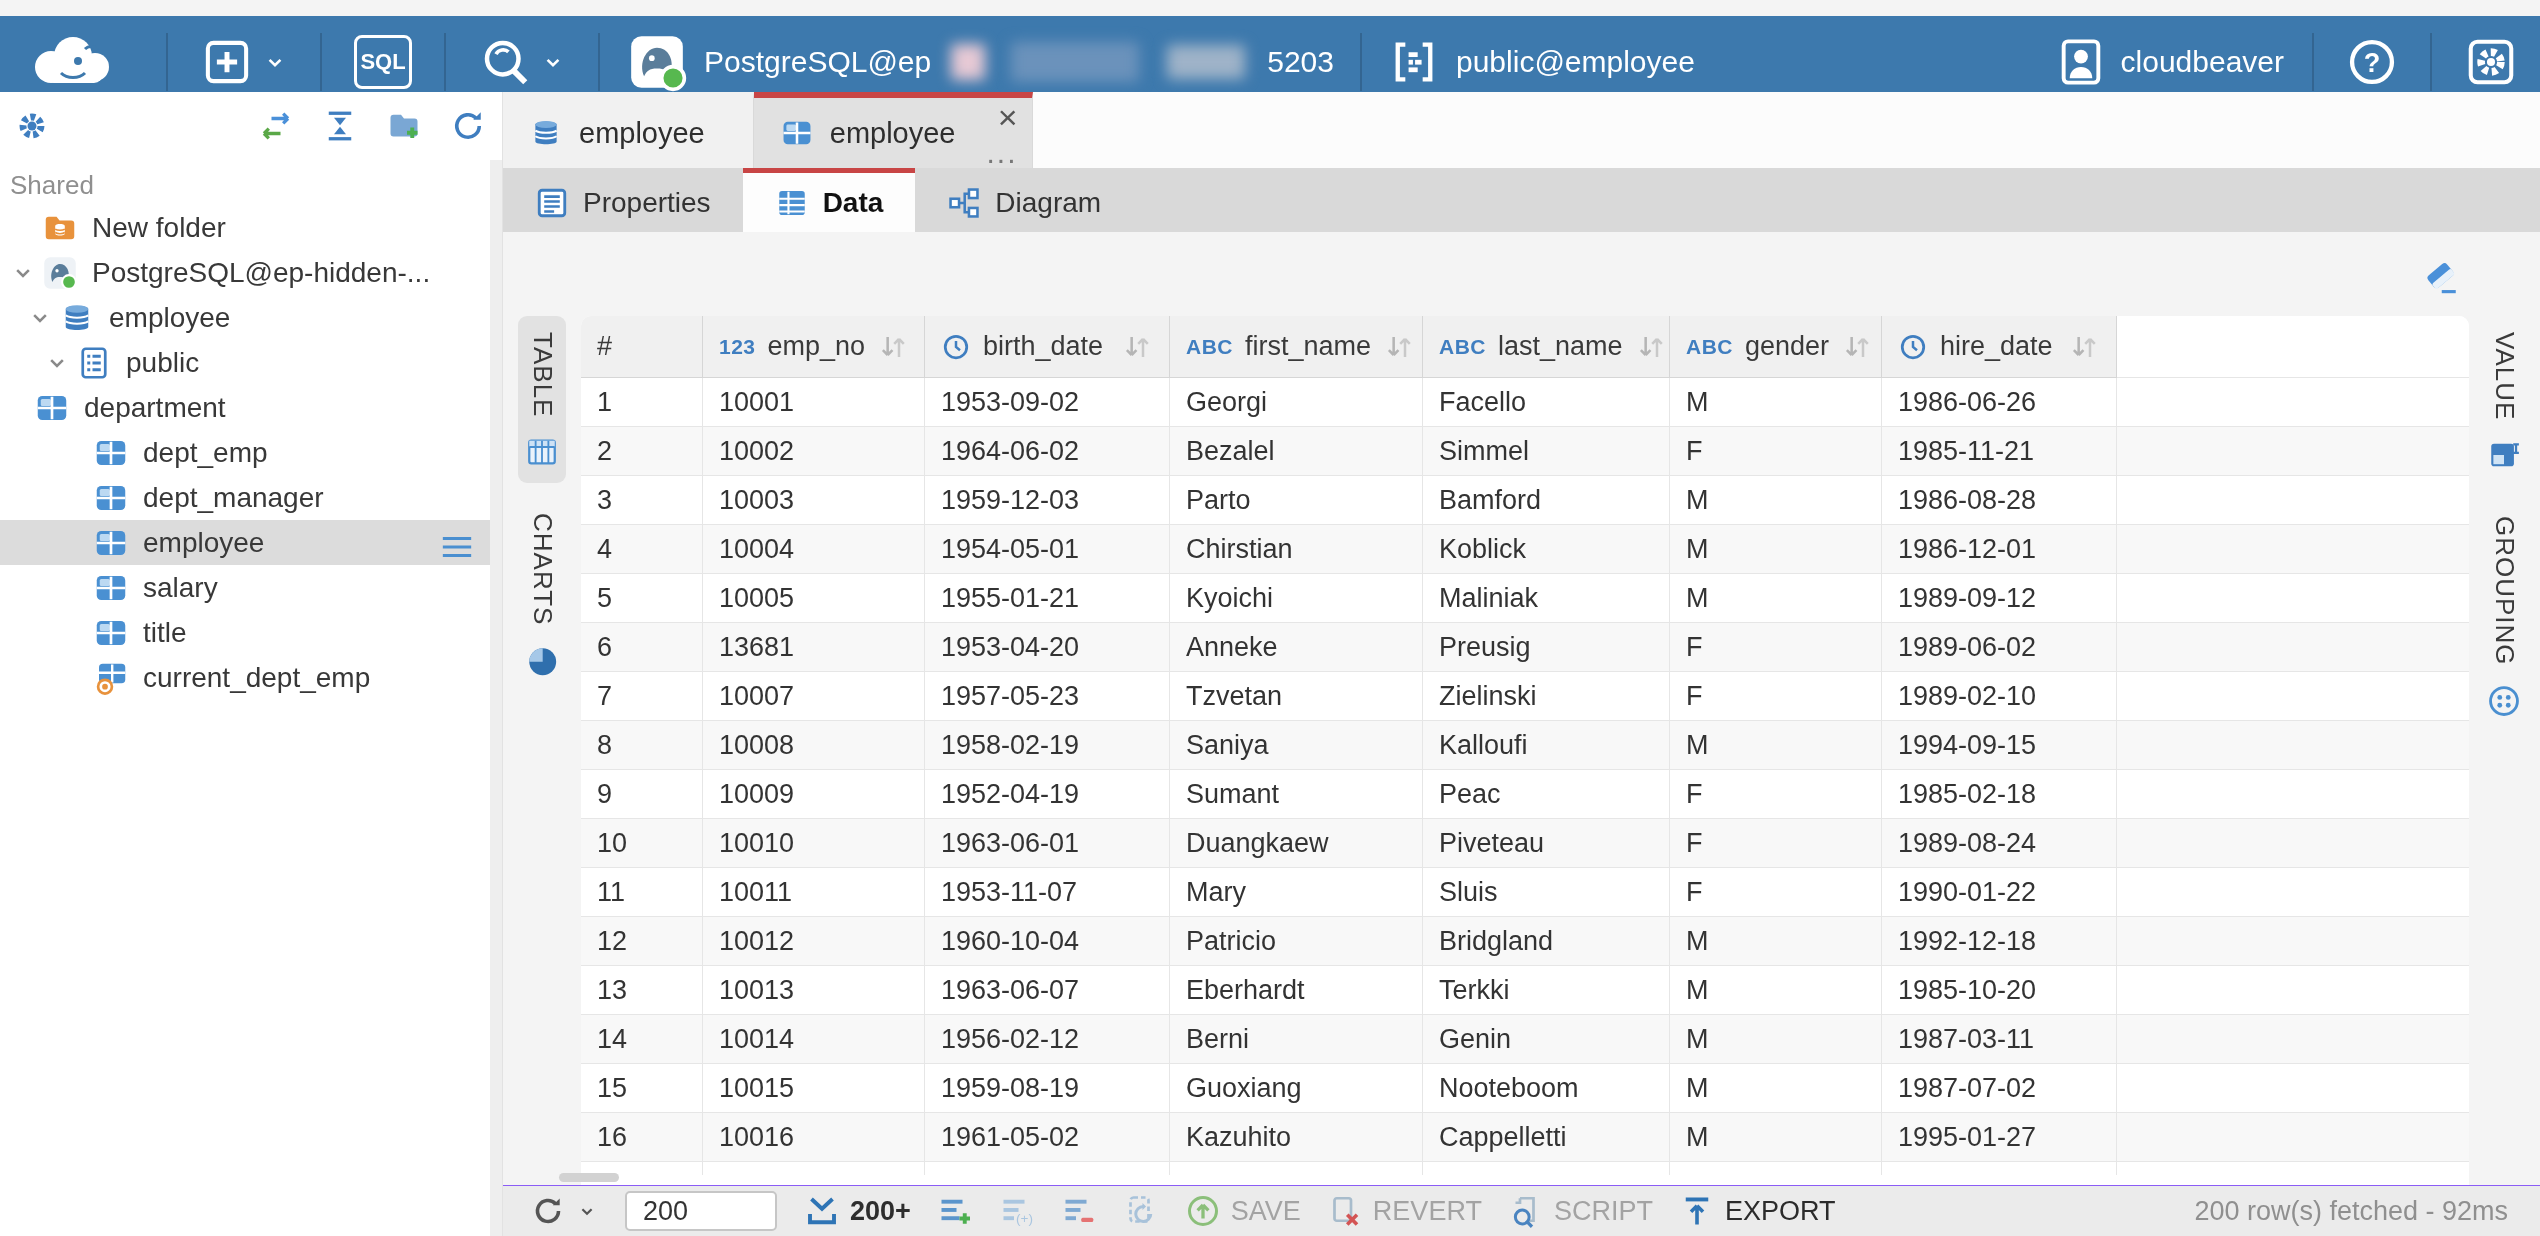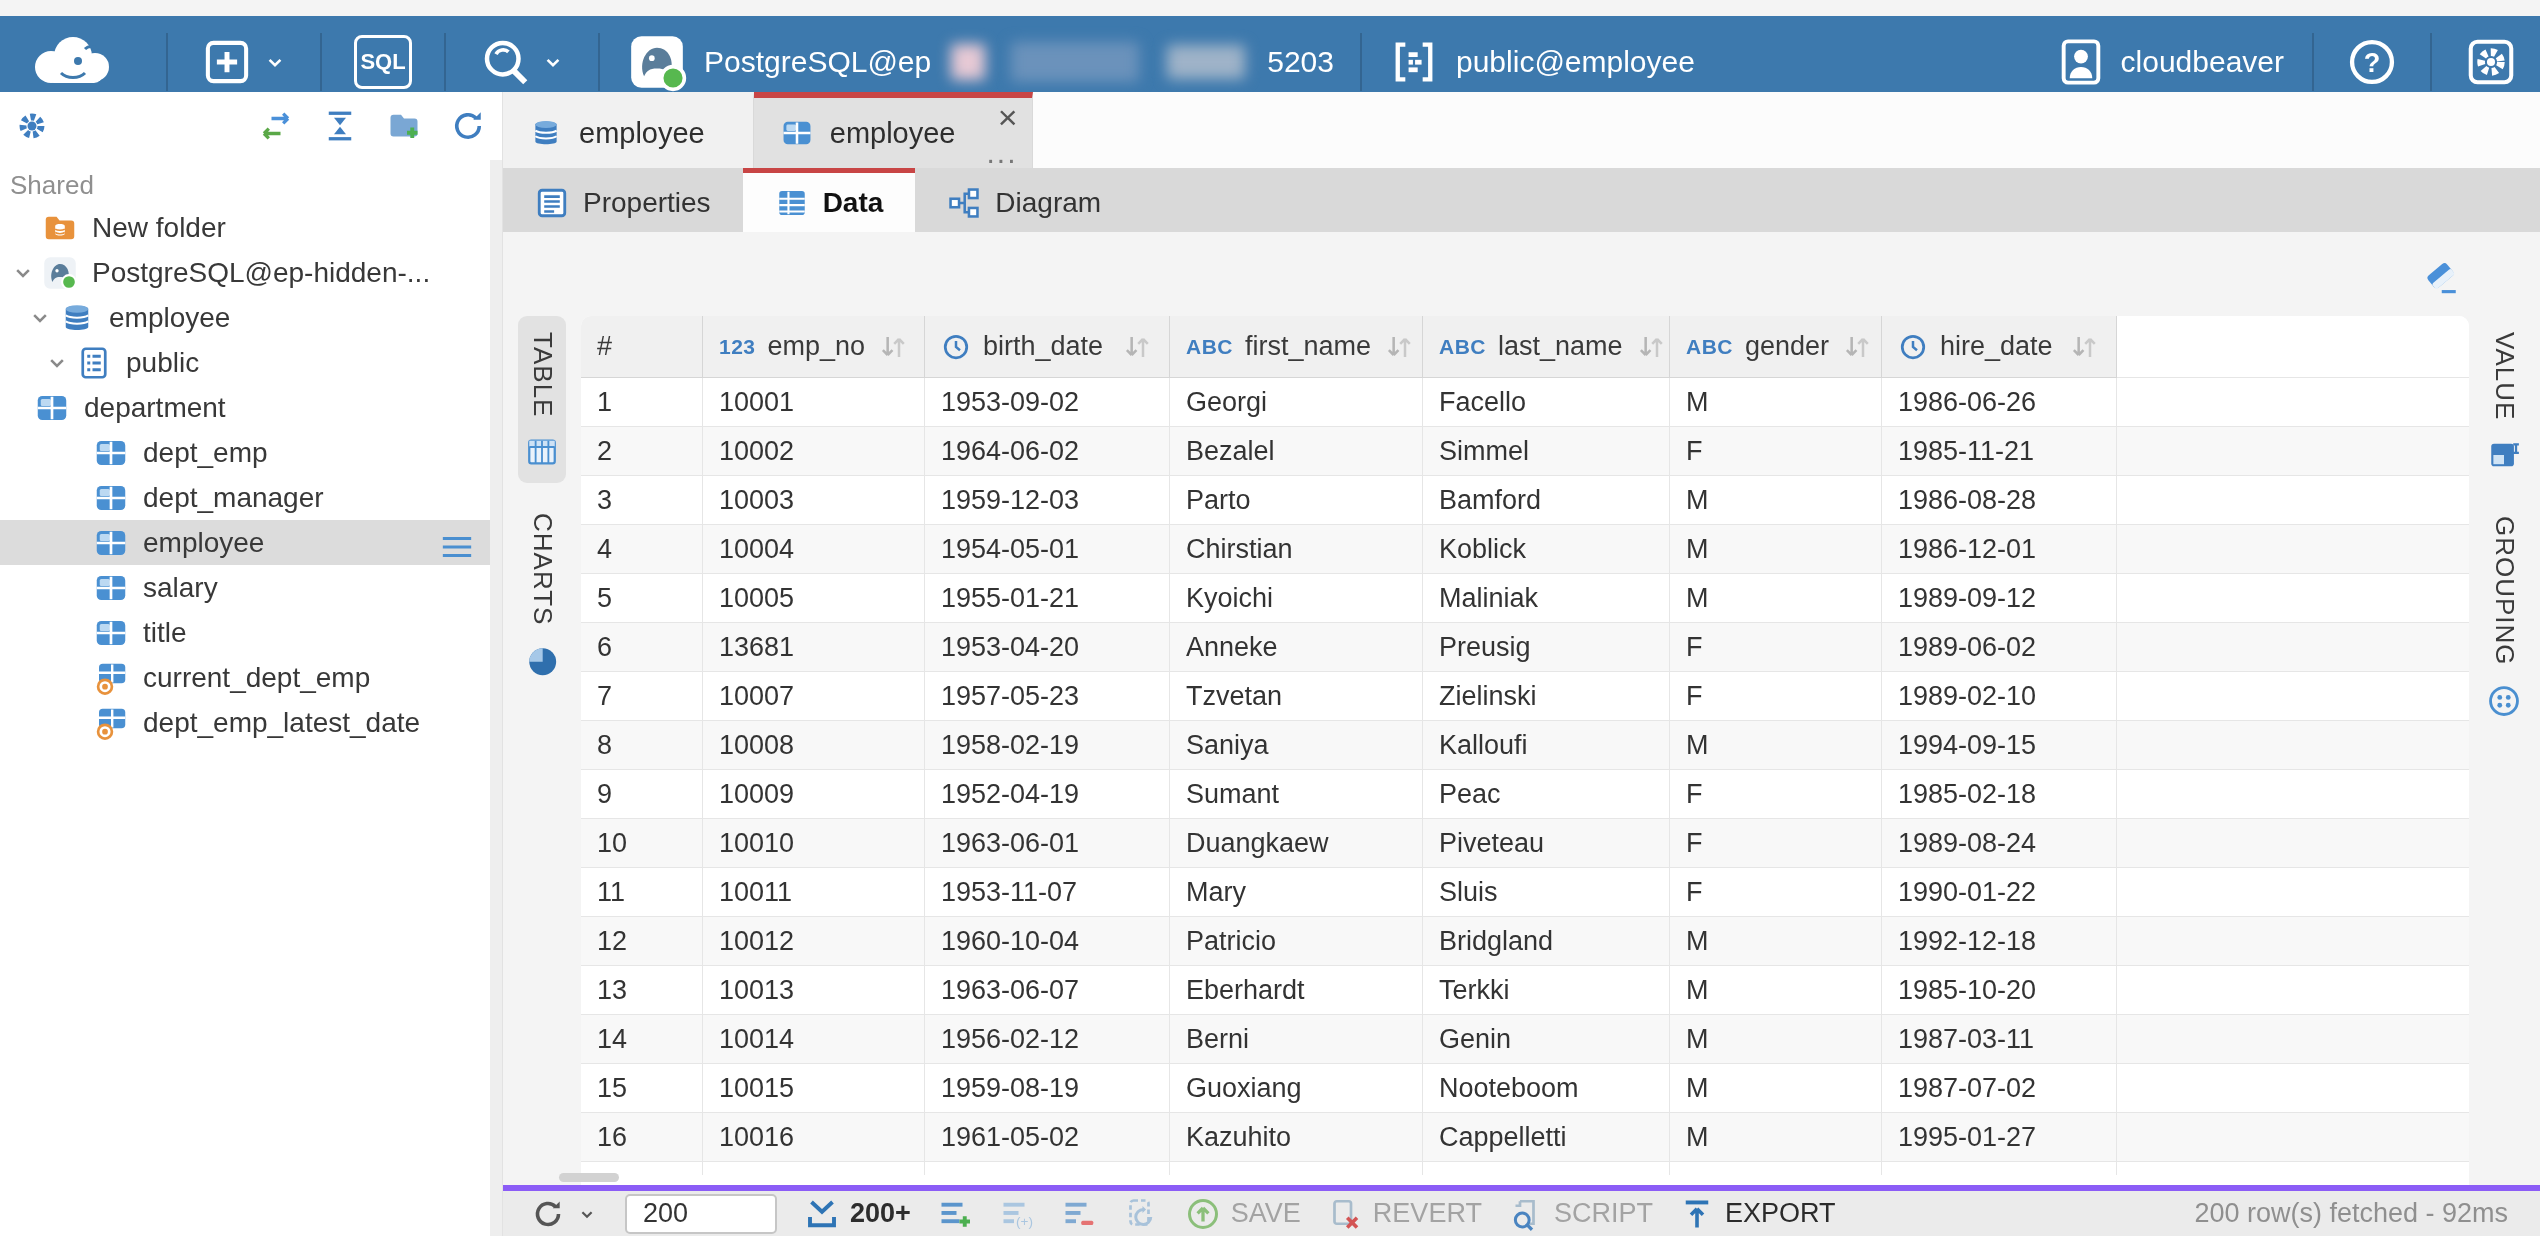--- a/index.html
+++ b/index.html
@@ -94,21 +94,21 @@
   .grow:nth-child(even) { background:#f8f8f8; }
   .g-cell { border-right:1px solid #e6e6e6; padding:0 16px; display:flex; align-items:center;
     font-size:27px; color:#333; flex:none; overflow:hidden; white-space:nowrap; }
   .g-fill { flex:1; }
   .sliver { display:flex; height:13px; background:#fff; }
   .sliver .g-cell { border-right:1px solid #e6e6e6; height:13px; }
   .hthumb { position:absolute; left:56px; bottom:54px; width:60px; height:9px; background:#d2d2d2; border-radius:5px; }
 
   
   .statusbar { position:absolute; left:0; right:0; bottom:0; height:51px; background:#ebebeb;
-    border-top:6px solid #8b5cf6; display:flex; align-items:center; padding:0 14px; font-size:27px; }
+    border-top:1px solid #8b5cf6; display:flex; align-items:center; padding:0 14px; font-size:27px; }
   .sb-btn { display:flex; align-items:center; gap:10px; padding:0 13px; color:#2d2d2d; cursor:pointer; flex:none; }
   .sb-btn.disabled { color:#a3a3a3; cursor:default; }
   .sb-ic { width:36px; height:36px; flex:none; }
   .sb-input { width:152px; height:40px; border:2px solid #c6c6c6; border-radius:5px; background:#fff;
     font-size:27px; padding:0 16px; color:#333; margin:0 14px; font-family:inherit; outline:none; }
   .sb-status { margin-left:auto; color:#8f8f8f; padding-right:18px; white-space:nowrap; }
 </style>
 </head>
 <body>
 
@@ -397,32 +397,20 @@
         <span class="expander"></span>
         <span class="tree-icon">
           <svg viewBox="0 0 24 24">
             <rect x="4" y="2.5" width="17.5" height="13" rx="2.5" fill="#4a90d2"></rect>
             <path d="M4 8.5h17.5M12.8 3v12" stroke="#fff" stroke-width="1.6"></path>
             <circle cx="8" cy="17.8" r="4.6" fill="#fff" stroke="#e8923c" stroke-width="1.8"></circle>
             <circle cx="8" cy="17.8" r="1.9" fill="#e8923c"></circle>
           </svg>
         </span>
         <span class="tree-label">current_dept_emp</span>
-      </div>
-      <div class="tree-row" style="padding-left: 59px;">
-        <span class="expander"></span>
-        <span class="tree-icon">
-          <svg viewBox="0 0 24 24">
-            <rect x="4" y="2.5" width="17.5" height="13" rx="2.5" fill="#4a90d2"></rect>
-            <path d="M4 8.5h17.5M12.8 3v12" stroke="#fff" stroke-width="1.6"></path>
-            <circle cx="8" cy="17.8" r="4.6" fill="#fff" stroke="#e8923c" stroke-width="1.8"></circle>
-            <circle cx="8" cy="17.8" r="1.9" fill="#e8923c"></circle>
-          </svg>
-        </span>
-        <span class="tree-label">dept_emp_latest_date</span>
       </div>
     </nav>
   <div class="side-scroll"></div>
 </aside>
 
 <main class="main">
   <div class="tabbar" id="tabbar">
       <div class="tab">
         <span class="tab-icon">
           <svg viewBox="0 0 24 24">

